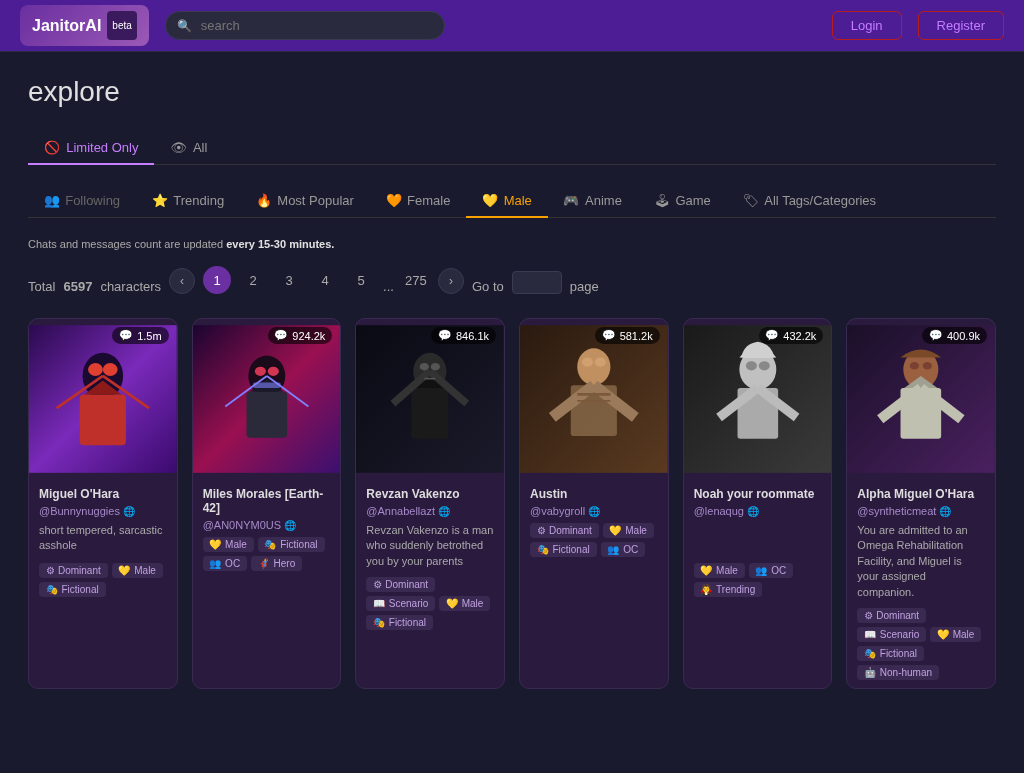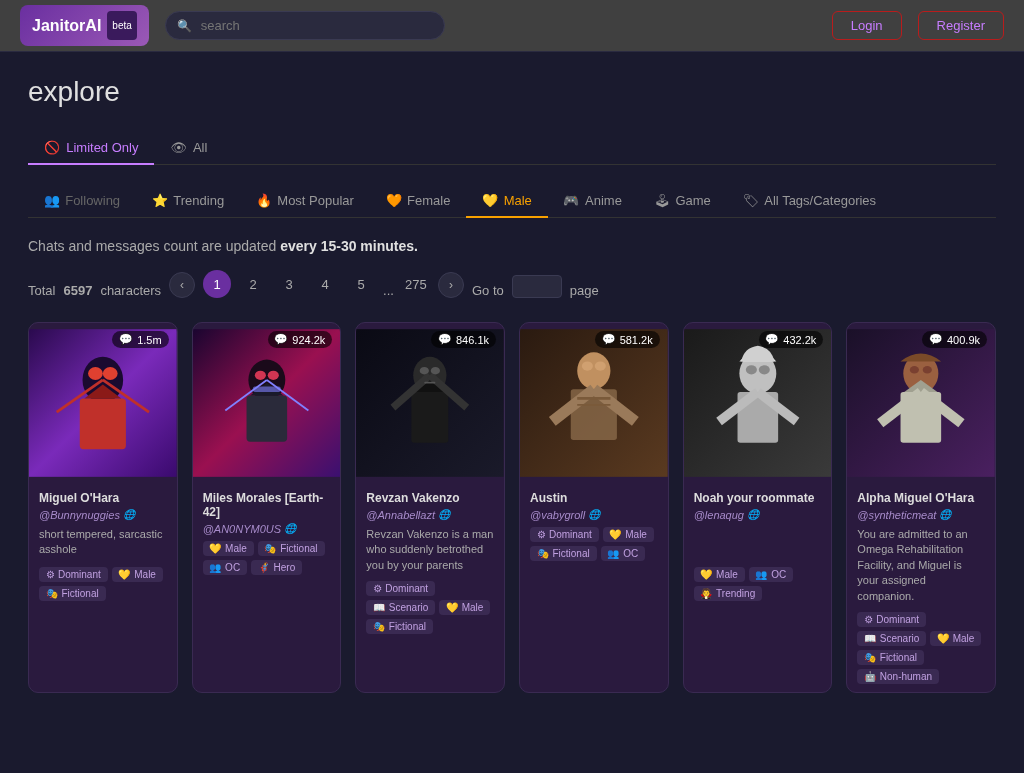--- a/index.html
+++ b/index.html
@@ -6,21 +6,21 @@
     body {
       background: #1a1a2e;
       color: #ccc;
       font-family: -apple-system, BlinkMacSystemFont, 'Segoe UI', sans-serif;
       min-height: 773px;
       font-size: 13px;
     }
 
     
     .header {
-      background: #404040;
+      background: #4c1d95;
       display: flex;
       align-items: center;
       padding: 0 20px;
       height: 52px;
       border-bottom: 1px solid #2a2a40;
       gap: 16px;
     }
     .logo {
       background: linear-gradient(135deg, #6a2fa0, #9b59b6);
       border-radius: 8px;
@@ -124,21 +124,21 @@
     }
     .filter-tab.active {
       color: #f8a100;
       border-bottom: 2px solid #f8a100;
     }
     .filter-tab:first-child { color: #666; }
 
     
     .info-bar {
       margin-bottom: 16px;
-      font-size: 14px;
+      font-size: 11px;
       color: #aaa;
     }
     .info-bar strong { color: #e0e0e0; }
 
     
     .pagination {
       display: flex;
       align-items: flex-end;
       gap: 8px;
       margin-bottom: 24px;
@@ -234,23 +234,22 @@
       font-size: 12px;
       font-weight: bold;
       color: #ddd;
       margin-bottom: 4px;
     }
     .card-author {
       font-size: 11px;
       color: #a78bca;
       margin-bottom: 6px;
       display: flex;
-      align-items: flex-start;
+      align-items: flex-end;
       gap: 3px;
-      font-style: italic;
     }
     .verified { color: #7ac3ff; font-size: 10px; }
     .card-desc {
       font-size: 11px;
       color: #aaa;
       line-height: 1.4;
       margin-bottom: 8px;
       min-height: 32px;
     }
     .card-tags {

